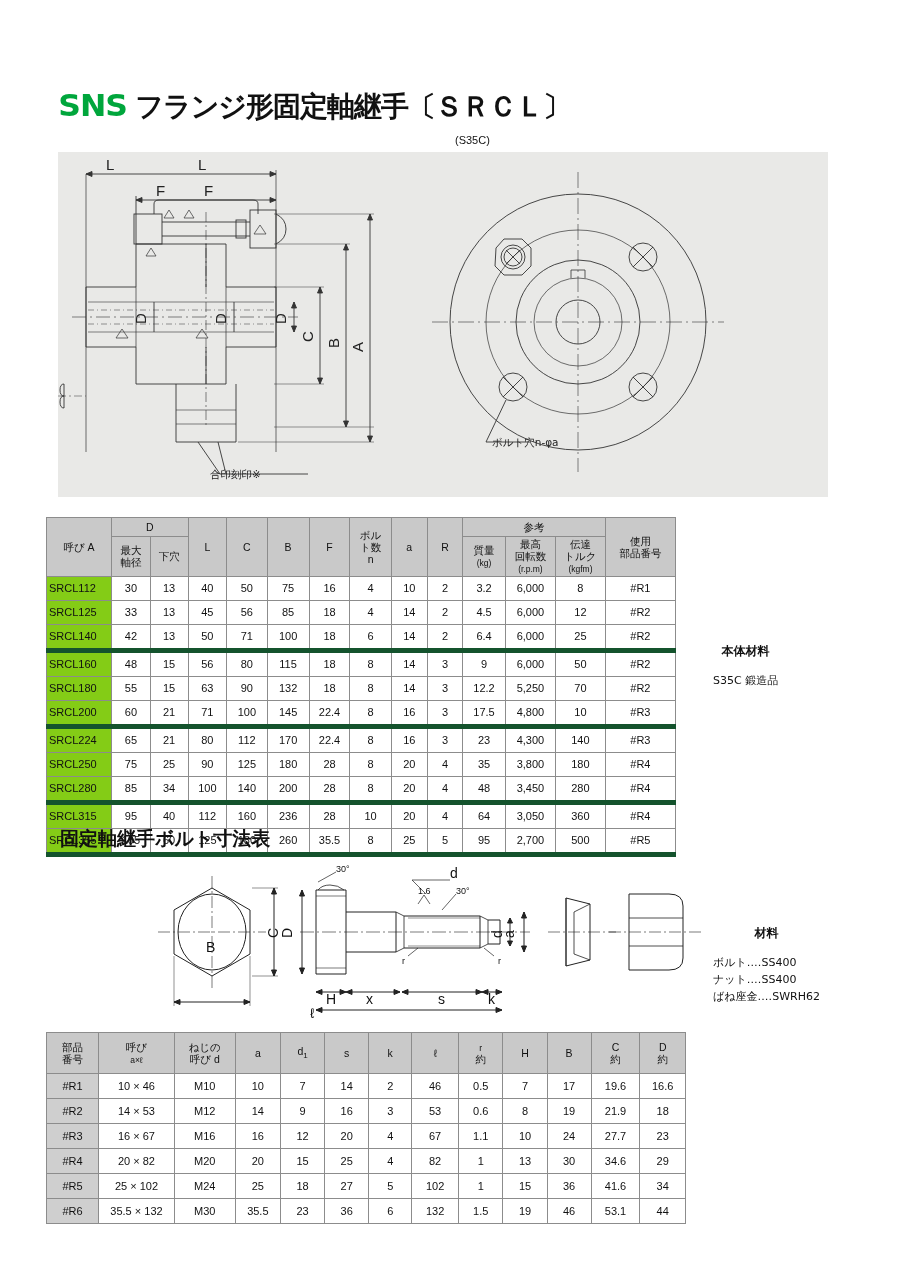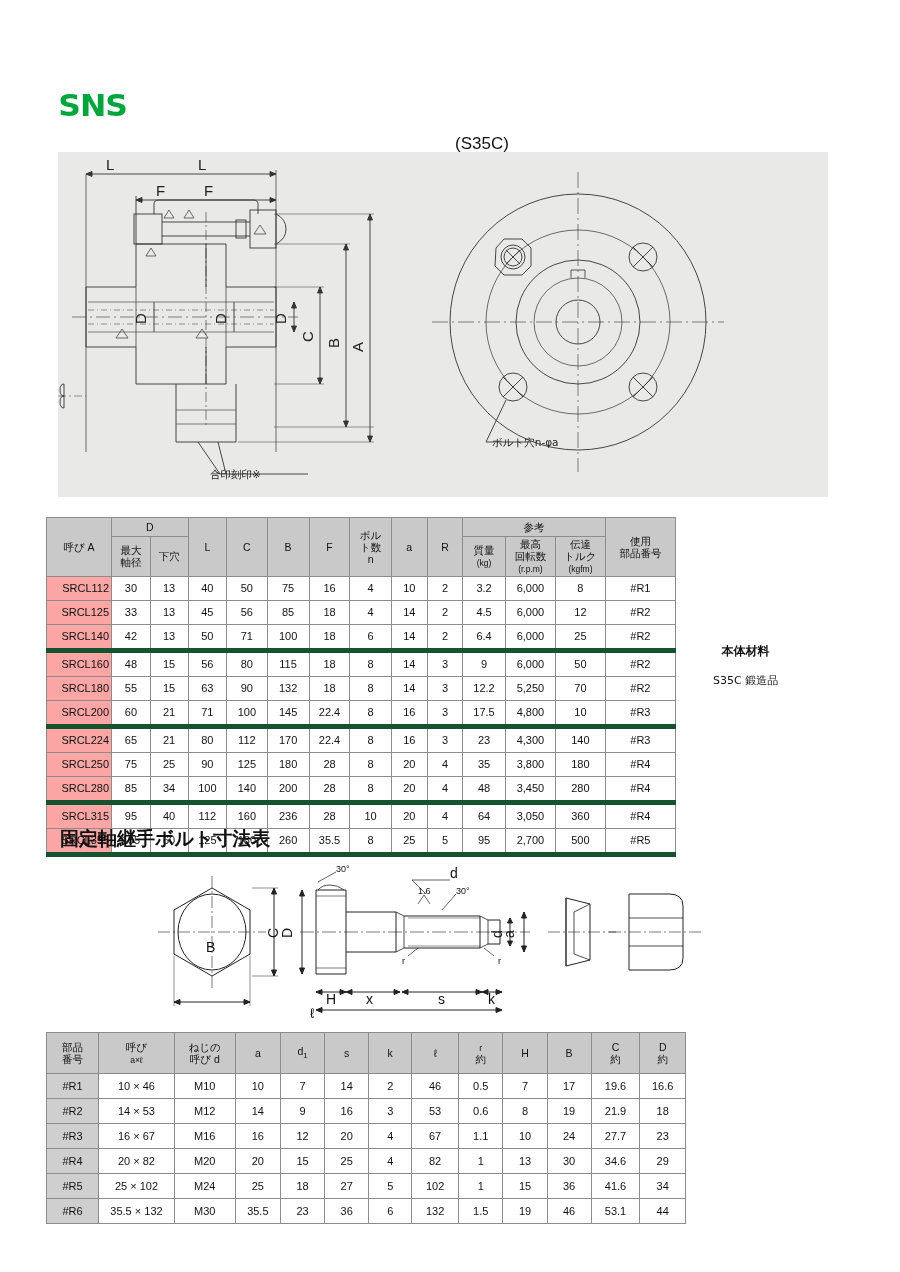--- a/index.html
+++ b/index.html
@@ -17,21 +17,21 @@
   .title-row{position:absolute;left:60px;top:88px;display:flex;align-items:flex-start;gap:10px;}
   .logo{
     font-size:30px;font-weight:bold;color:#00a63c;letter-spacing:-1px;
     font-family:"DejaVu Sans",sans-serif;
     transform:scaleX(1.05);
   }
   .title-jp{
     font-size:28px;font-weight:bold;color:#111;letter-spacing:-1px;
     font-family:"DejaVu Sans",sans-serif;
   }
-  .subtitle{position:absolute;left:455px;top:134px;font-size:17px;color:#111;}
+  .subtitle{position:absolute;left:455px;top:134px;font-size:11px;color:#111;}
 
   
   .drawing{
     position:absolute;left:58px;top:152px;width:770px;height:345px;
     background:#e9e9e7;
   }
   .drawing svg{display:block;}
 
   .note-block{
     position:absolute;left:672px;top:444px;width:160px;
@@ -42,21 +42,21 @@
   
   .tbl{position:absolute;border-collapse:collapse;font-size:11px;color:#111;}
   .tbl td,.tbl th{
     border:1px solid #8c8c8c;
     text-align:center;vertical-align:middle;
     padding:1px 2px;font-weight:normal;
   }
   .tbl thead th{background:#c9c9c9;font-size:10.5px;line-height:1.15;}
   #main-table{left:46px;top:517px;width:630px;}
   #main-table td{height:21px;}
-  #main-table .namecol{background:#fca5a5;text-align:right;font-size:11px;width:62px;}
+  #main-table .namecol{background:#84cc16;text-align:left;font-size:11px;width:62px;}
   #main-table .grp-end td{border-bottom:5px solid #14532d;}
   #main-table .partcol{border-left:1px solid #8c8c8c;}
   .tiny{font-size:8.5px;}
 
   
   .side-note{position:absolute;font-size:11px;color:#111;font-family:"DejaVu Sans",sans-serif;}
   .side-note .hd{font-weight:bold;font-size:12px;margin-bottom:12px;text-align:center;}
   .side-note .ln{line-height:1.55;}
 
   
@@ -76,20 +76,21 @@
 
   .sub{font-size:8px;vertical-align:sub;}
 </style>
 </head>
 <body>
 
 <div class="page">
 
   <div class="title-row">
     <span class="logo">SNS</span>
+    <span class="title-jp">フランジ形固定軸継手〔ＳＲＣＬ〕</span>
   </div>
   <div class="subtitle">(S35C)</div>
 
   <div class="drawing">
     <svg width="770" height="345" viewBox="0 0 770 345">
       <g stroke="#333" fill="none" stroke-width="0.9">
 
         <line x1="28" y1="22" x2="218" y2="22"></line>
         <path d="M28,22 l6,-2.5 l0,5 z" fill="#333"></path>
         <path d="M218,22 l-6,-2.5 l0,5 z" fill="#333"></path>
@@ -688,14 +689,20 @@
           <td>132</td>
           <td>1.5</td>
           <td>19</td>
           <td>46</td>
           <td>53.1</td>
           <td>44</td>
         </tr>
       </tbody>
   </table>
 
+  <div class="side-note" style="left:713px;top:925px;">
+    <div class="hd">材料</div>
+    <div class="ln">ボルト‥‥SS400</div>
+    <div class="ln">ナット‥‥SS400</div>
+    <div class="ln">ばね座金‥‥SWRH62</div>
+  </div>
 
 </div>
 
 </body></html>

